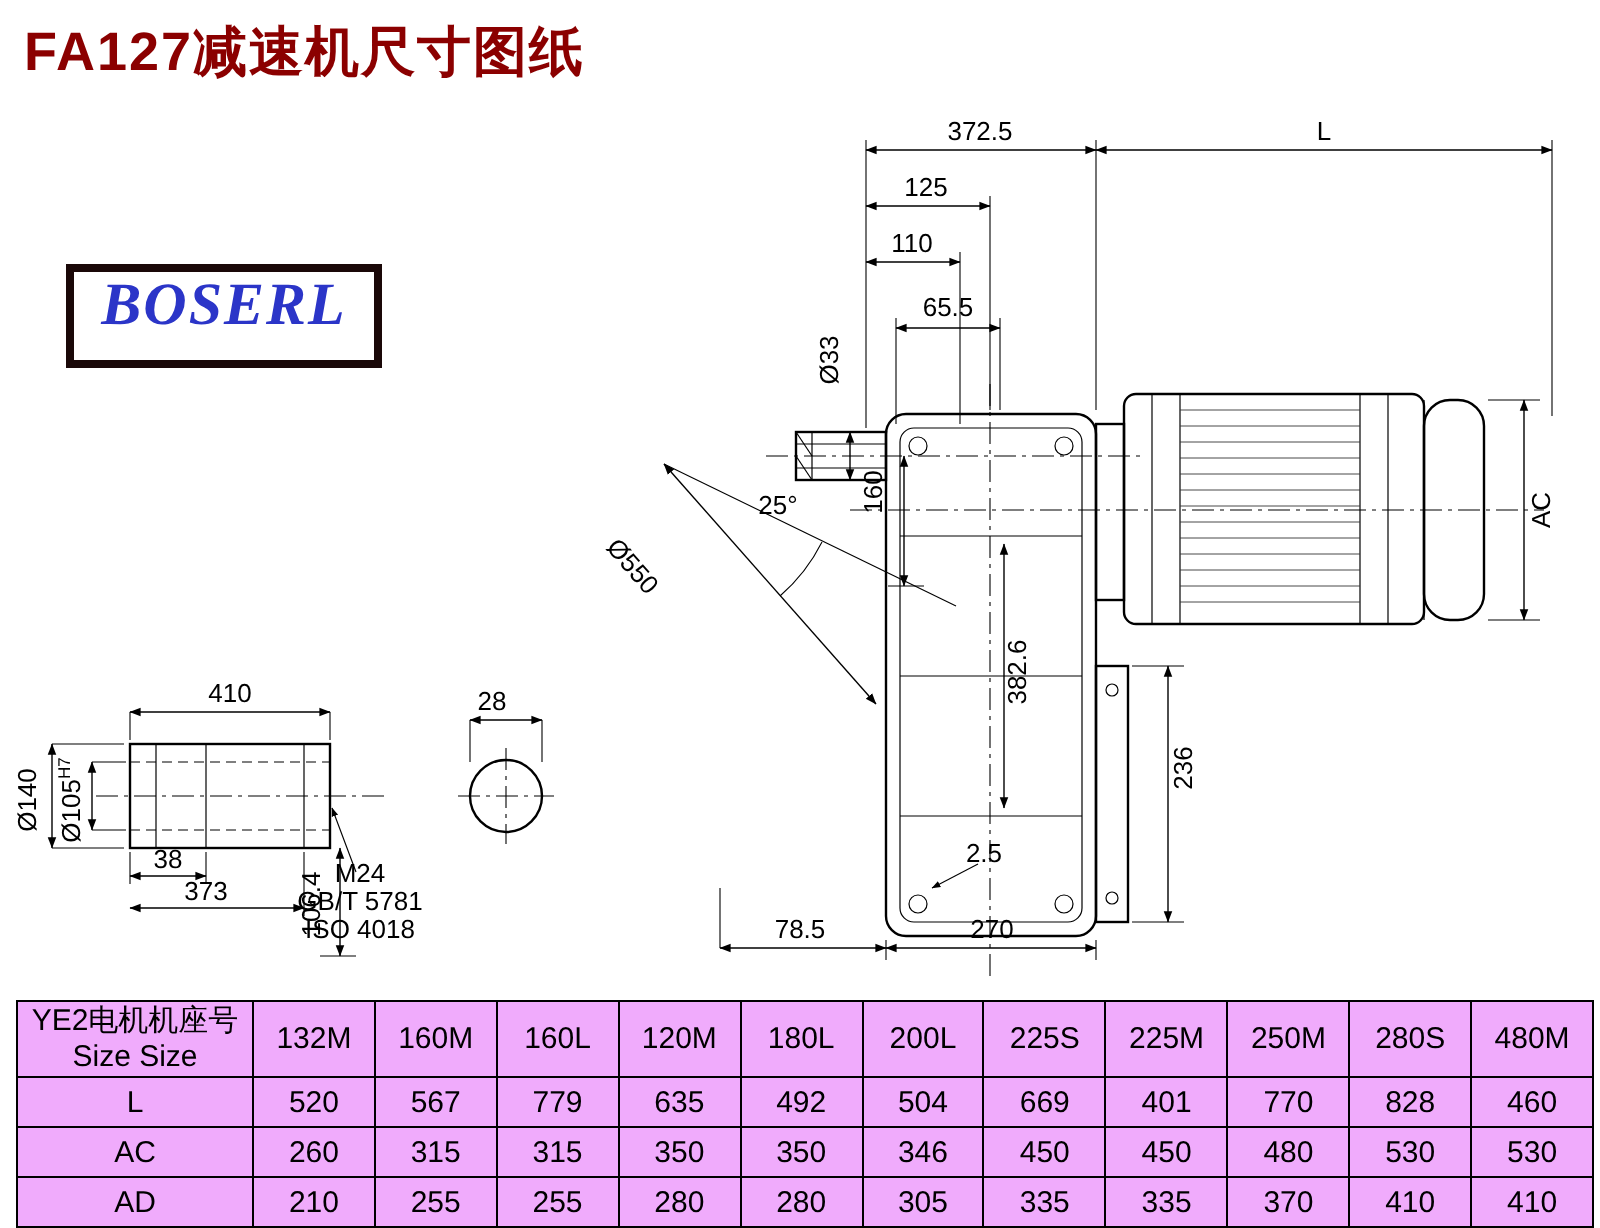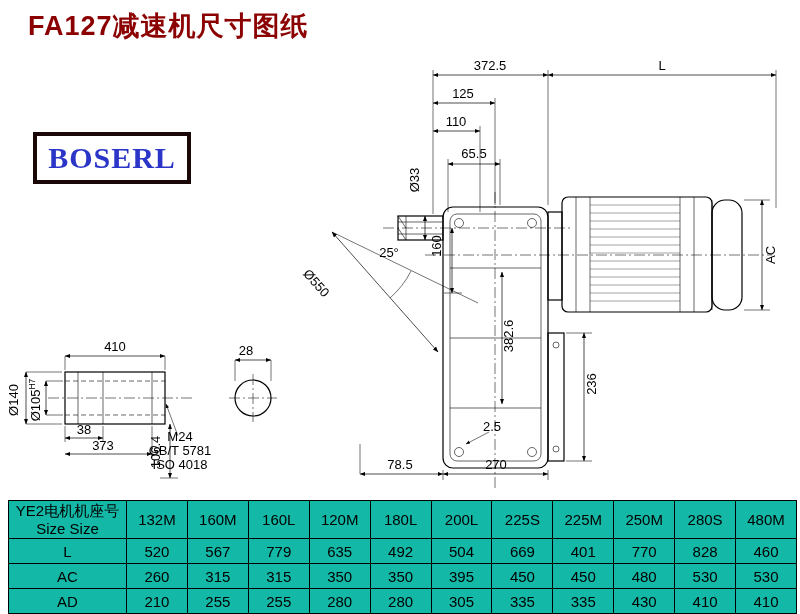--- a/index.html
+++ b/index.html
@@ -1,34 +1,34 @@
 <!DOCTYPE html>
 <html><head>
 <meta charset="utf-8">
 <style>
   html,body { margin:0; padding:0; background:#fff; }
   .page { position:relative; width:800px; height:614px; background:#fff; overflow:hidden;
           font-family:"Liberation Sans",sans-serif; }
-  h1.title { position:absolute; left:28px; top:8px; margin:0; font-size:27px; font-weight:bold;
+  h1.title { position:absolute; left:12px; top:8px; margin:0; font-size:27px; font-weight:bold;
              color:#8b0000; letter-spacing:1px; }
   .logo { position:absolute; left:33px; top:132px; width:150px; height:44px;
-          border:4px solid #1a0808; background:#fff; display:flex; align-items:center; justify-content:center; }
+          border:4px solid #1a0808; background:#fff; display:flex; align-items:flex-start; justify-content:center;font-style:italic; }
   .logo span { font-family:"Liberation Serif",serif; font-size:30px; font-weight:bold;
                color:#2b35c8; letter-spacing:1px; }
   svg.drawing { position:absolute; left:0; top:0; }
   .s1 { fill:none; stroke:#000; stroke-width:1.2; }
   .s2 { fill:none; stroke:#000; stroke-width:0.6; }
   .fin { stroke:#333; stroke-width:0.45; }
   .cl line { stroke:#000; stroke-width:0.55; stroke-dasharray:11 3 2 3; }
   .dash { fill:none; stroke:#000; stroke-width:0.6; stroke-dasharray:5 3; }
   .dim { stroke:#000; stroke-width:0.7; fill:none; }
   .ext { stroke:#000; stroke-width:0.55; fill:none; }
   .dt { font-family:"Liberation Sans",sans-serif; font-size:13px; fill:#000; text-anchor:middle; }
   table.size { position:absolute; left:8px; top:500px; width:789px; border-collapse:collapse;
-               table-layout:fixed; background:#14b8a6; }
+               table-layout:fixed; background:#f0abfc; }
   table.size th, table.size td { border:1px solid #000; text-align:center; vertical-align:middle;
                font-weight:normal; font-size:15px; color:#000; padding:0; height:24px; }
   table.size tr.hdr th { height:37px; }
   table.size th.mcell div { line-height:18px; }
 </style>
 </head>
 <body>
 
 <div class="page">
 
@@ -260,37 +260,37 @@
           <td>828</td>
           <td>460</td>
         </tr>
         <tr>
           <th>AC</th>
           <td>260</td>
           <td>315</td>
           <td>315</td>
           <td>350</td>
           <td>350</td>
-          <td>395</td>
+          <td>346</td>
           <td>450</td>
           <td>450</td>
           <td>480</td>
           <td>530</td>
           <td>530</td>
         </tr>
         <tr>
           <th>AD</th>
           <td>210</td>
           <td>255</td>
           <td>255</td>
           <td>280</td>
           <td>280</td>
           <td>305</td>
           <td>335</td>
           <td>335</td>
-          <td>430</td>
+          <td>370</td>
           <td>410</td>
           <td>410</td>
         </tr>
       </tbody>
     </table>
 
 </div>
 
 </body></html>

